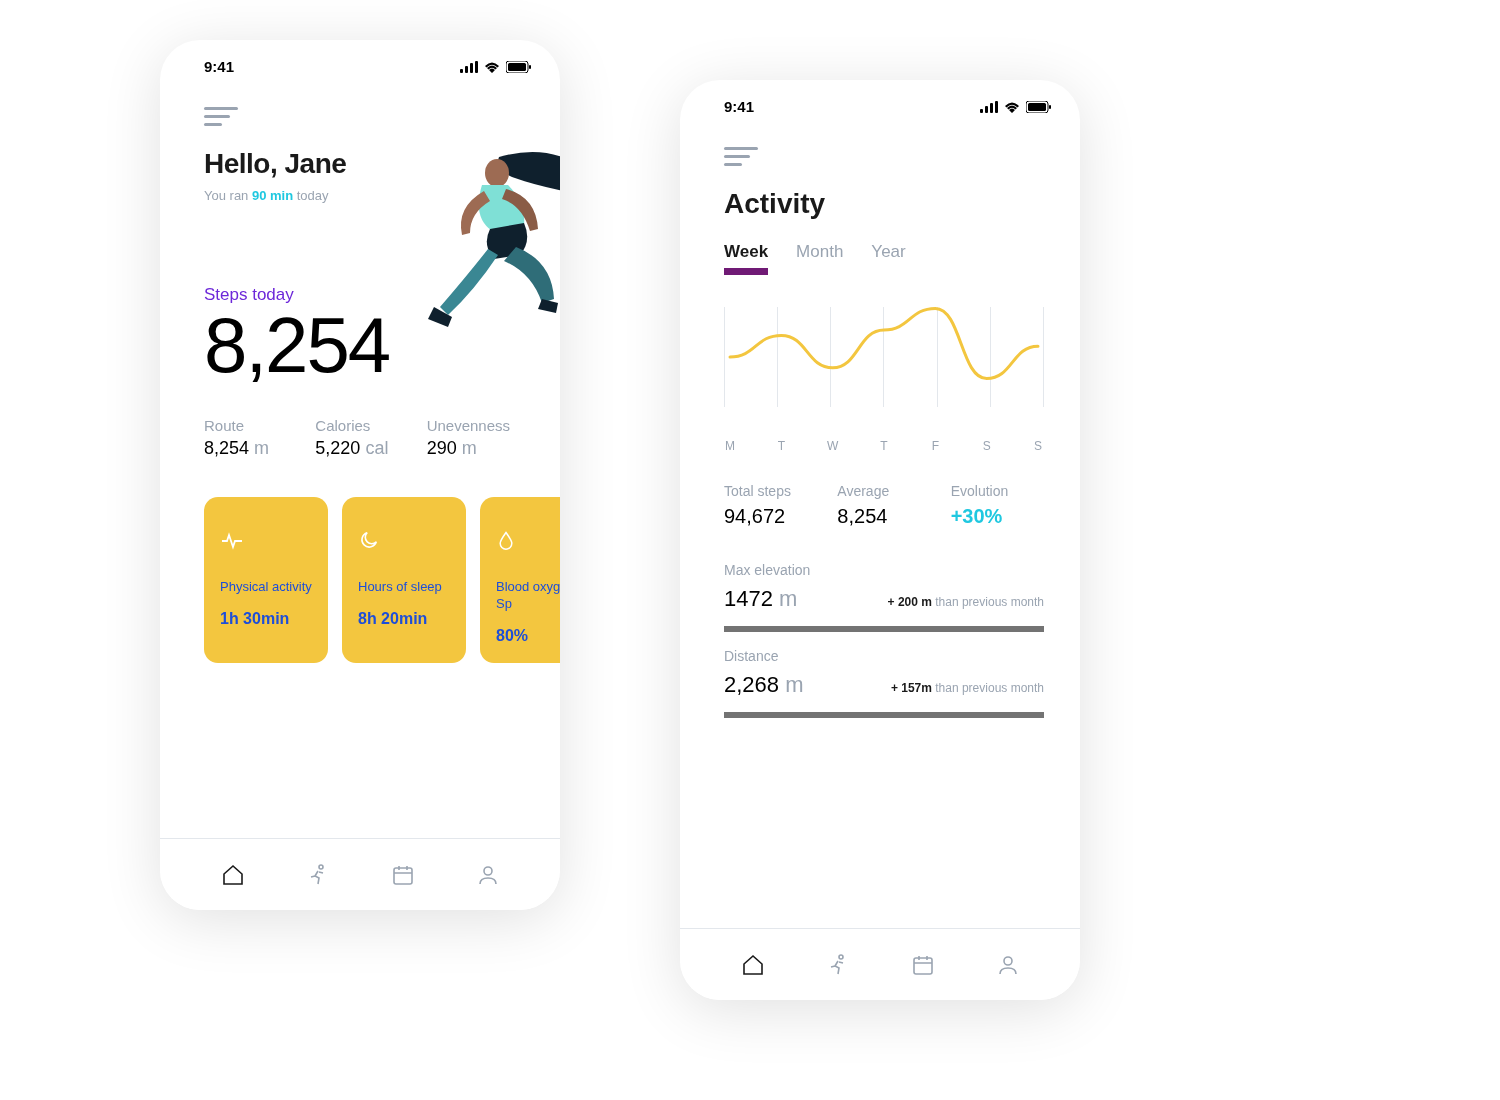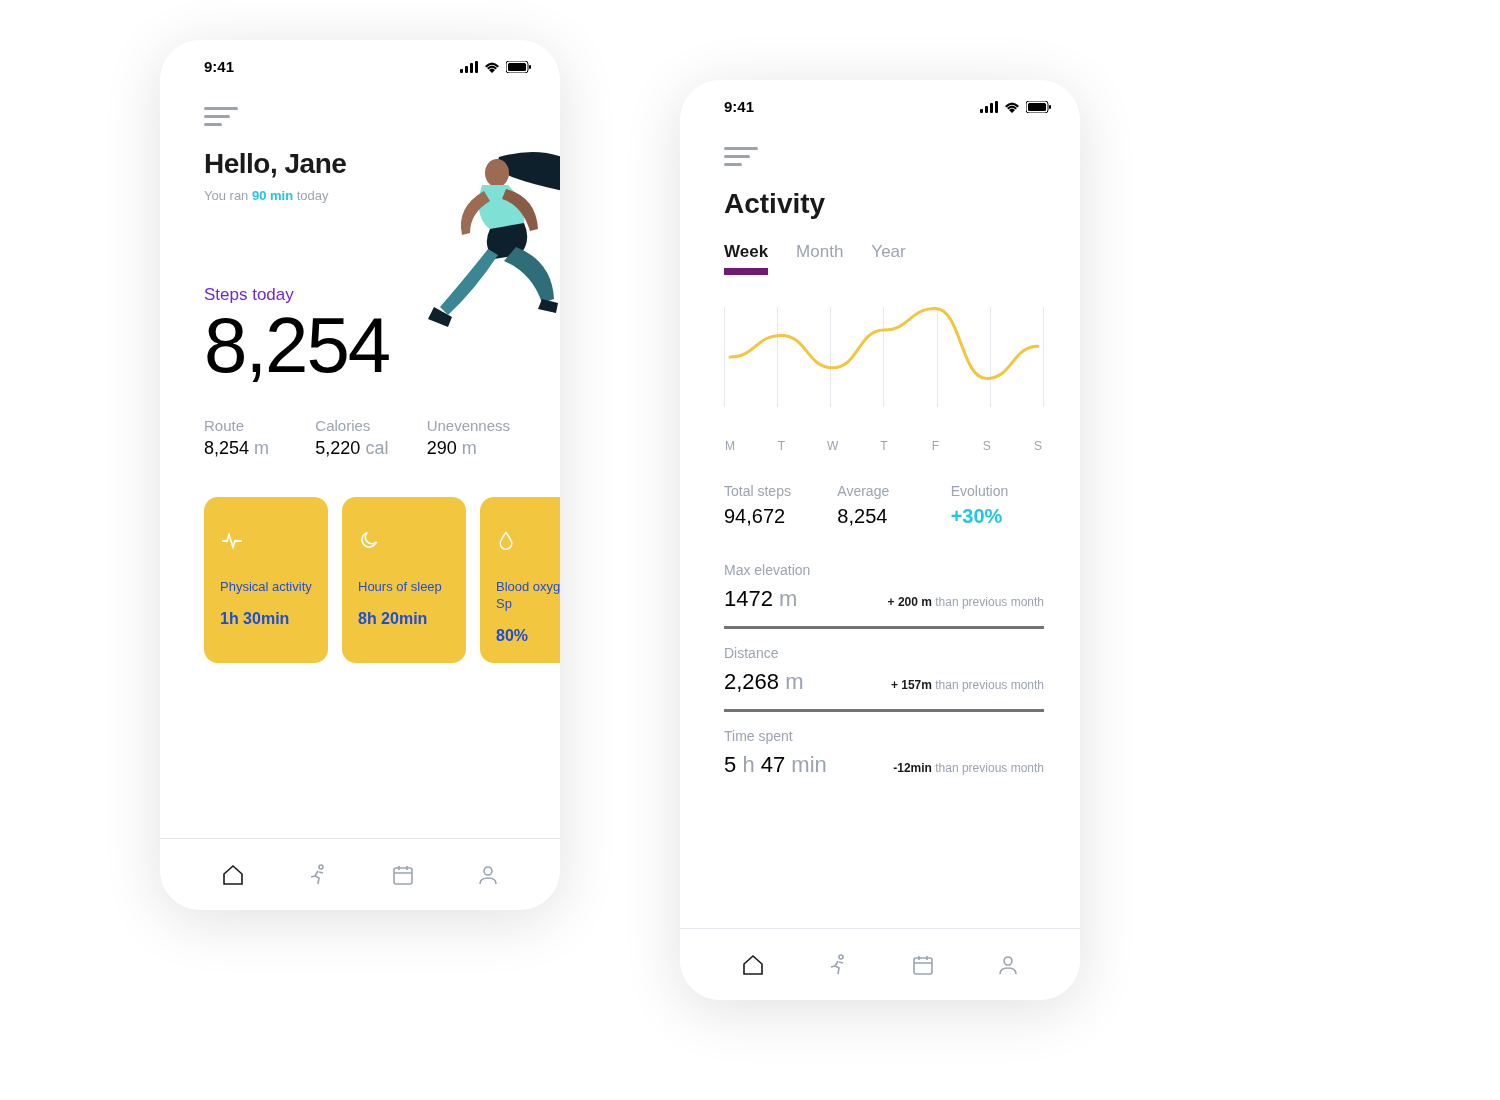--- a/index.html
+++ b/index.html
@@ -96,21 +96,21 @@
     .grid-line { width: 1px; background: #e3e7ec; height: 100%; }
     .chart-xaxis { display: flex; justify-content: space-between; font-size: 12px; color: #9aa4b1; padding: 0 0px; margin-bottom: 30px; }
     .chart-xaxis span { width: 12px; text-align: center; }
 
     .summary-row { display: flex; gap: 20px; margin-bottom: 34px; }
     .summary-col { flex: 1; }
     .summary-label { font-size: 14px; color: #9aa4b1; margin-bottom: 6px; }
     .summary-value { font-size: 20px; color: #000; }
     .summary-value.accent { color: #1fc8e0; font-weight: 600; }
 
-    .stat-section { border-bottom: 3px solid #737373; padding-bottom: 14px; margin-bottom: 16px; }
+    .stat-section { border-bottom: 6px solid #737373; padding-bottom: 14px; margin-bottom: 16px; }
     .stat-label { font-size: 14px; color: #9aa4b1; margin-bottom: 8px; }
     .stat-row { display: flex; align-items: baseline; justify-content: space-between; }
     .stat-value { font-size: 22px; color: #000; }
     .stat-value .unit { color: #9aa4b1; }
     .stat-compare { font-size: 12px; color: #9aa4b1; }
     .stat-compare .delta { color: #1a1a1a; font-weight: 600; }
   </style>
 </head>
 <body>
 
@@ -335,27 +335,20 @@
     </div>
 
     <div class="stat-section">
       <div class="stat-label">Distance</div>
       <div class="stat-row">
         <div class="stat-value"><span>2,268</span> <span class="unit">m</span></div>
         <div class="stat-compare"><span class="delta">+ 157m</span><span> than previous month</span></div>
       </div>
     </div>
 
-    <div class="stat-section" style="border-bottom:none;">
-      <div class="stat-label">Time spent</div>
-      <div class="stat-row">
-        <div class="stat-value"><span>5</span> <span class="unit">h</span> <span>47</span> <span class="unit">min</span></div>
-        <div class="stat-compare"><span class="delta">-12min</span><span> than previous month</span></div>
-      </div>
-    </div>
   </div>
 
   <div class="tab-bar">
     <div class="tab-item">
         <svg width="24" height="24" viewBox="0 0 24 24" fill="none" stroke="#1a1a1a" stroke-width="1.6">
           <path d="M3 11 L12 3 L21 11 V21 H3 Z"></path>
         </svg>
       </div>
     <div class="tab-item">
         <svg width="24" height="24" viewBox="0 0 24 24" fill="none" stroke="#9aa4b1" stroke-width="1.6">

